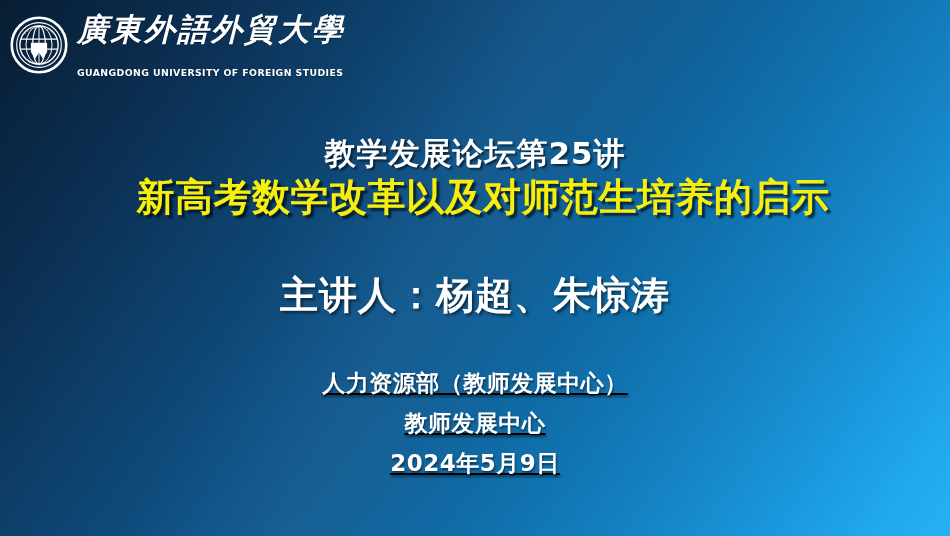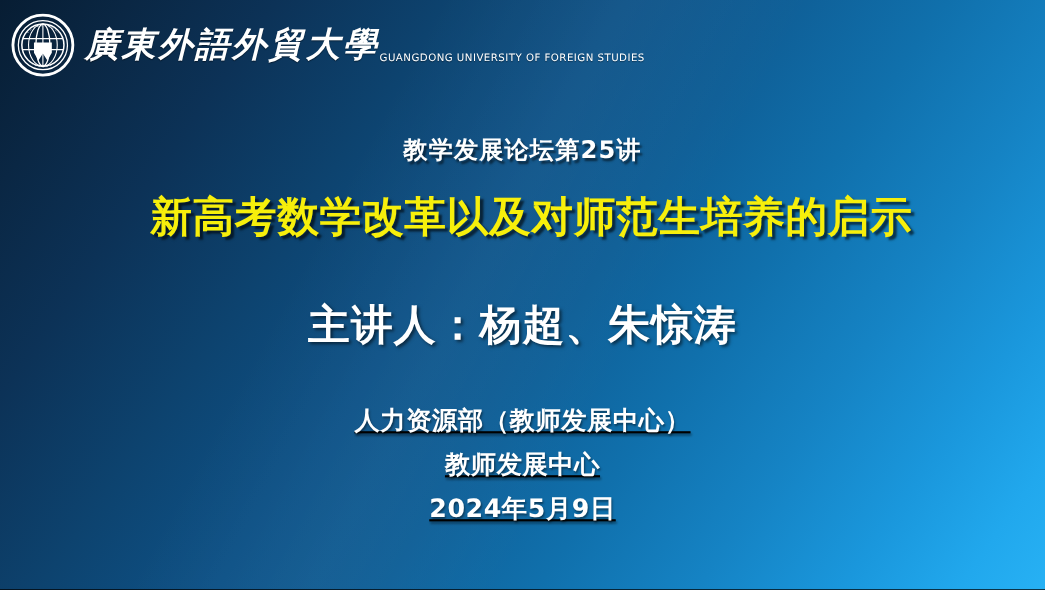--- a/index.html
+++ b/index.html
@@ -52,55 +52,55 @@
     gap: 9px;
   }
   #crest {
     width: 58px;
     height: 58px;
     flex: 0 0 58px;
     display: block;
   }
   #wordmark {
     display: flex;
+    flex-direction: column;
     justify-content: center;
     padding-top: 2px;
   }
   #uni-cn {
     font-family: "DejaVu Serif", "Liberation Serif", serif;
     font-size: 31px;
     line-height: 1.02;
     color: #ffffff;
     font-weight: 700;
     font-style: italic;
     letter-spacing: 2.5px;
     white-space: nowrap;
     text-shadow: 0 1px 1px rgba(0,0,0,0.45);
   }
   #uni-en {
     font-size: 9.3px;
-    font-weight: 400;
+    font-weight: 700;
     color: #ffffff;
     letter-spacing: 0.42px;
     white-space: nowrap;
     margin-top: 21px;
     transform: scaleX(1.0);
     text-shadow: 0 1px 1px rgba(0,0,0,0.4);
-    text-align: right;
   }
   
   .center-col {
     position: absolute;
     left: 0;
     right: 0;
     text-align: center;
   }
   #subtitle-line {
-    top: 122px;
-    font-size: 22px;
+    top: 133px;
+    font-size: 31px;
     font-weight: 700;
     color: #ffffff;
     letter-spacing: 1px;
     text-shadow: 2px 2px 2px rgba(0,0,0,0.55);
   }
   #main-title {
     top: 172px;
     font-size: 38px;
     font-weight: 700;
     color: #f7ef0b;

